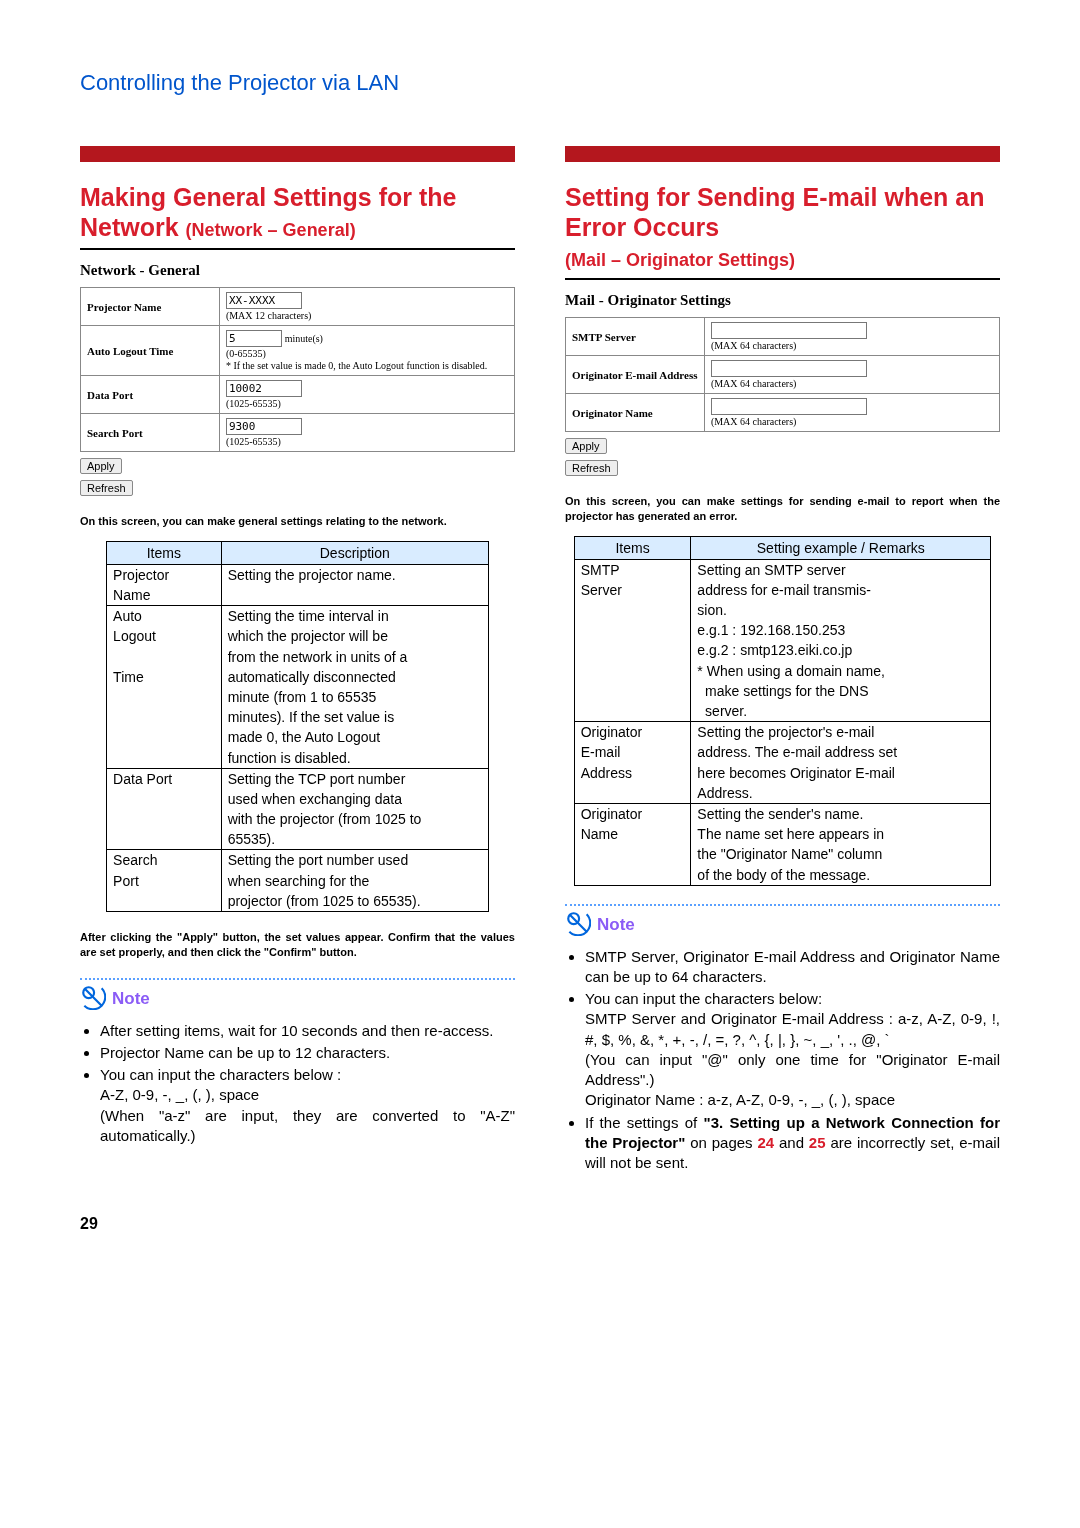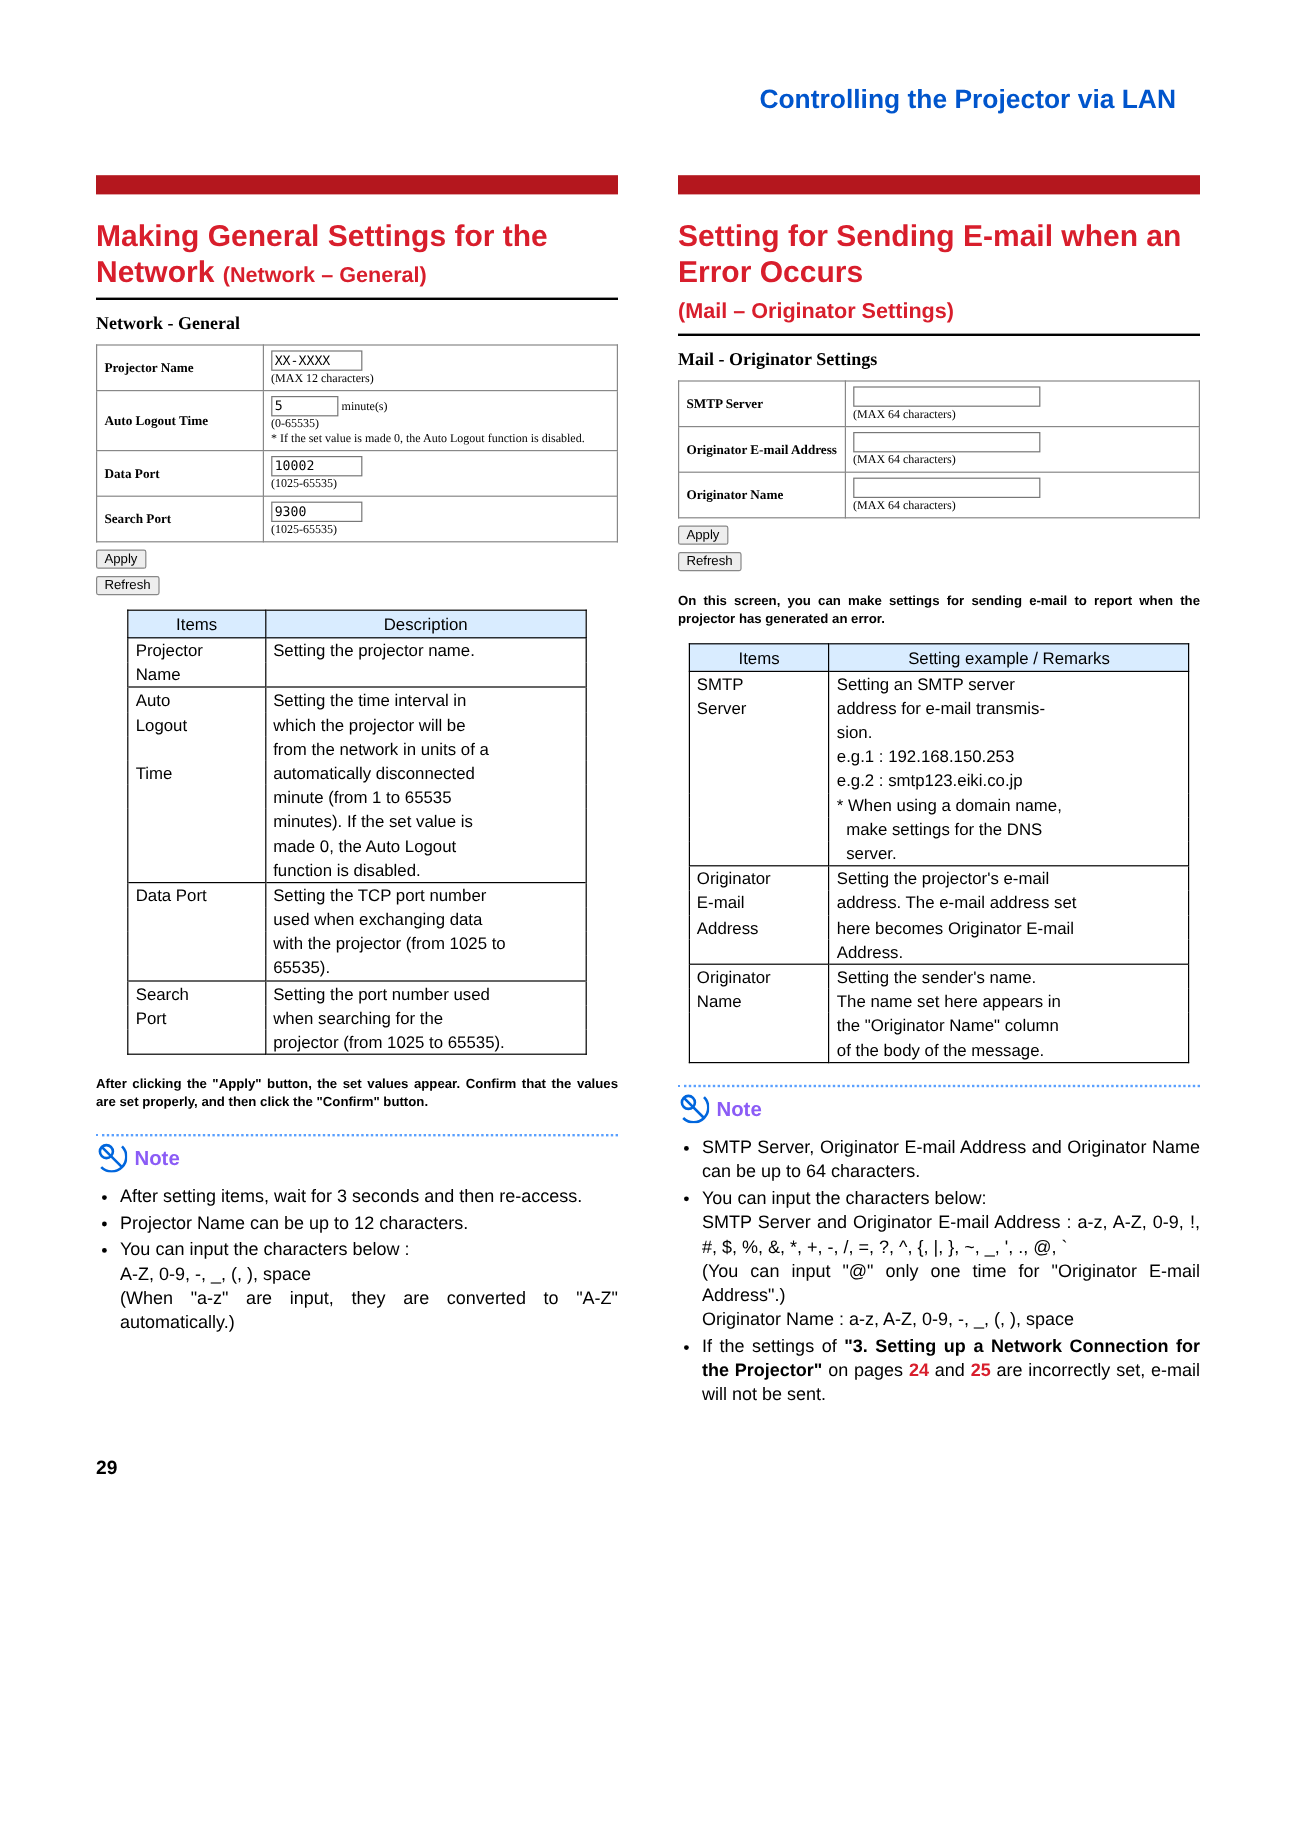--- a/index.html
+++ b/index.html
@@ -8,23 +8,22 @@
     font-family: Arial, Helvetica, sans-serif;
     background: #fff;
     width: 1080px;
   }
   .page {
     width: 1080px;
     padding: 70px 80px 60px 80px;
     box-sizing: border-box;
   }
   .page-header-title {
-    text-align: right;
     color: #0055cc;
-    font-weight: bold;
+    font-weight: normal;
     font-size: 22px;
     margin-bottom: 50px;
     margin-right: 20px;
   }
   .columns {
     display: flex;
     gap: 50px;
   }
   .col {
     flex: 1;
@@ -213,20 +212,21 @@
             <input class="txt" value="9300" style=""><br>
             <span class="hint">(1025-65535)</span>
           </td>
         </tr>
       </tbody>
         </table>
 
       <button class="btn">Apply</button><br>
       <button class="btn">Refresh</button>
 
+      <p class="body-bold">On this screen, you can make general settings relating to the network.</p>
 
       <table class="desc-table">
         <tbody>
             <tr>
           <th style="width:30%">Items</th>
           <th>Description</th>
         </tr>
         <tr class="row-sep">
               <td>Projector</td>
               <td>Setting the projector name.</td>
@@ -304,21 +304,21 @@
       <div class="note-label">
         <span class="note-icon">
           <svg viewBox="0 0 24 24">
               <path fill="none" stroke="#0066dd" stroke-width="2" d="M4 4 L20 20 M20 4 A11 11 0 0 1 4 20"></path>
               <circle cx="8" cy="8" r="5" fill="none" stroke="#0066dd" stroke-width="2"></circle>
             </svg>
         </span>
         <span>Note</span>
       </div>
       <ul class="notes">
-        <li>After setting items, wait for 3 seconds and then re-access.</li>
+        <li>After setting items, wait for 10 seconds and then re-access.</li>
         <li>Projector Name can be up to 12 characters.</li>
         <li style="white-space:pre-line">You can input the characters below :
 A-Z, 0-9, -, _, (, ), space
 (When "a-z" are input, they are converted to "A-Z" automatically.)</li>
       </ul>
     </div>
 
     <div class="col">
       <div class="redbar"></div>
       <h2 class="section-title">

